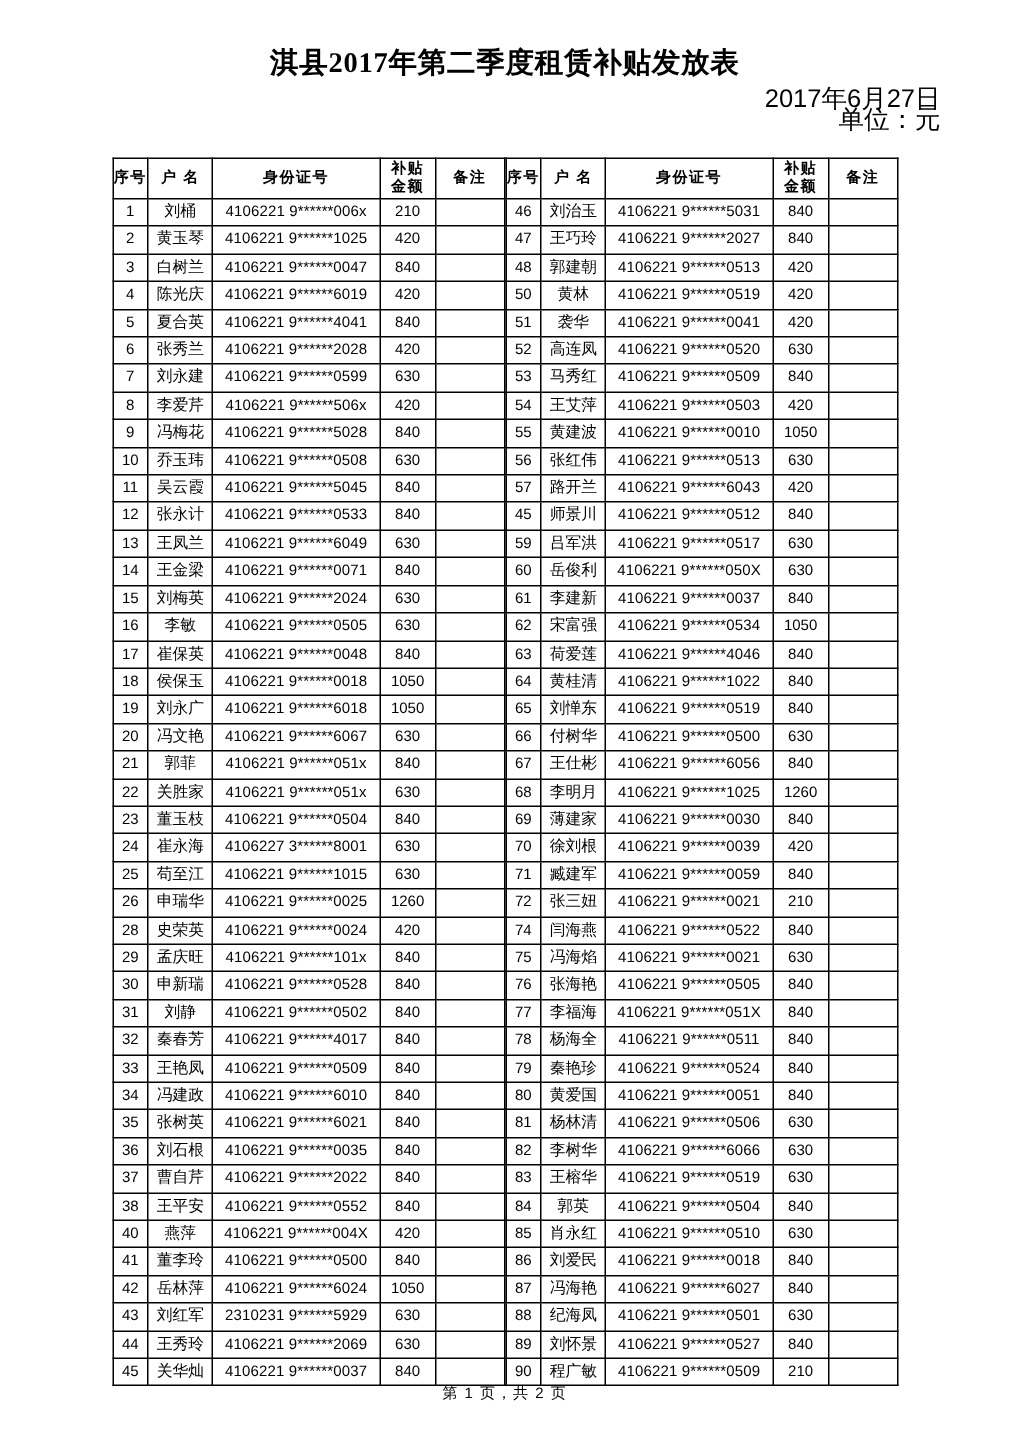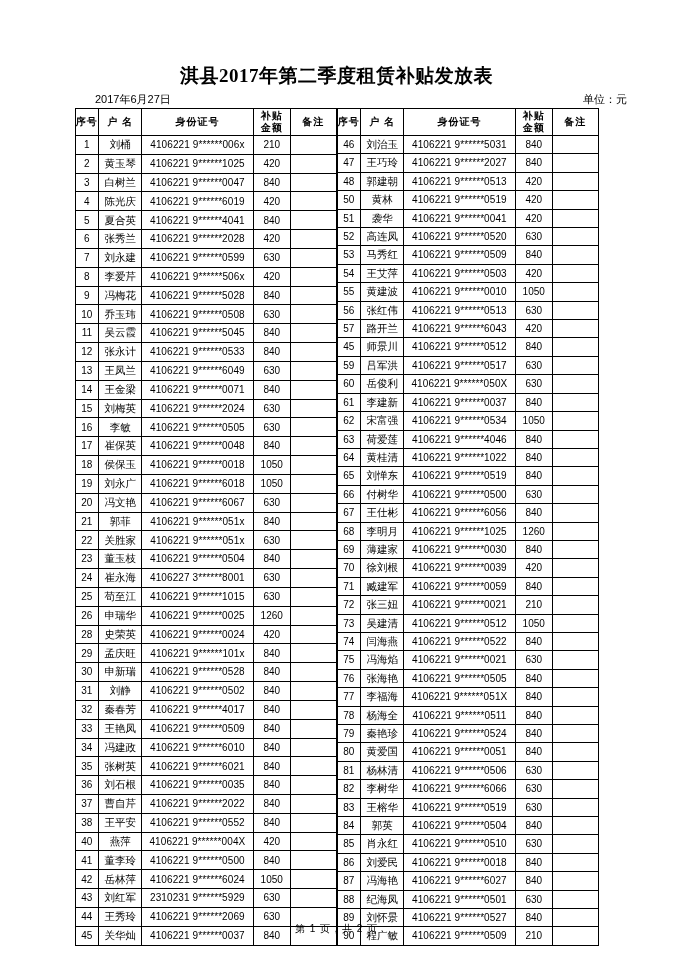--- a/index.html
+++ b/index.html
@@ -21,39 +21,40 @@
     box-sizing: border-box;
     padding: 0;
     position: relative;
   }
   .doc-title {
     text-align: center;
     font-size: 19px;
     font-weight: bold;
     letter-spacing: 0.5px;
     margin: 0;
-    padding-top: 63px;
+    padding-top: 30px;
     line-height: 26px;
     font-family: "Liberation Serif", "DejaVu Serif", serif;
   }
   .meta-row {
     display: flex;
     justify-content: space-between;
     align-items: flex-end;
-    font-size: 11px;
+    font-size: 17px;
     padding: 3px 46px 2px 95px;
     line-height: 14px;
     font-family: "Liberation Sans", "DejaVu Sans", sans-serif;
+    flex-direction: column;
   }
   .meta-left { white-space: nowrap; }
   .meta-right { white-space: nowrap; text-align: center; }
 
   .tables-wrap {
     display: flex;
-    margin: 0 auto;
+    margin: 16px auto;
     width: 524px;
     box-sizing: border-box;
   }
   table.grid {
     border-collapse: collapse;
     table-layout: fixed;
     font-size: 10px;
     font-family: "Liberation Sans", "DejaVu Sans", sans-serif;
   }
   table.grid th, table.grid td {
@@ -636,27 +637,20 @@
             <td class="c-note"></td>
           </tr>
           <tr>
             <td class="c-seq">72</td>
             <td class="c-name">张三妞</td>
             <td class="c-id">4106221 9******0021</td>
             <td class="c-amt">210</td>
             <td class="c-note"></td>
           </tr>
           <tr>
-            <td class="c-seq">73</td>
-            <td class="c-name">吴建清</td>
-            <td class="c-id">4106221 9******0512</td>
-            <td class="c-amt">1050</td>
-            <td class="c-note"></td>
-          </tr>
-          <tr>
             <td class="c-seq">74</td>
             <td class="c-name">闫海燕</td>
             <td class="c-id">4106221 9******0522</td>
             <td class="c-amt">840</td>
             <td class="c-note"></td>
           </tr>
           <tr>
             <td class="c-seq">75</td>
             <td class="c-name">冯海焰</td>
             <td class="c-id">4106221 9******0021</td>

